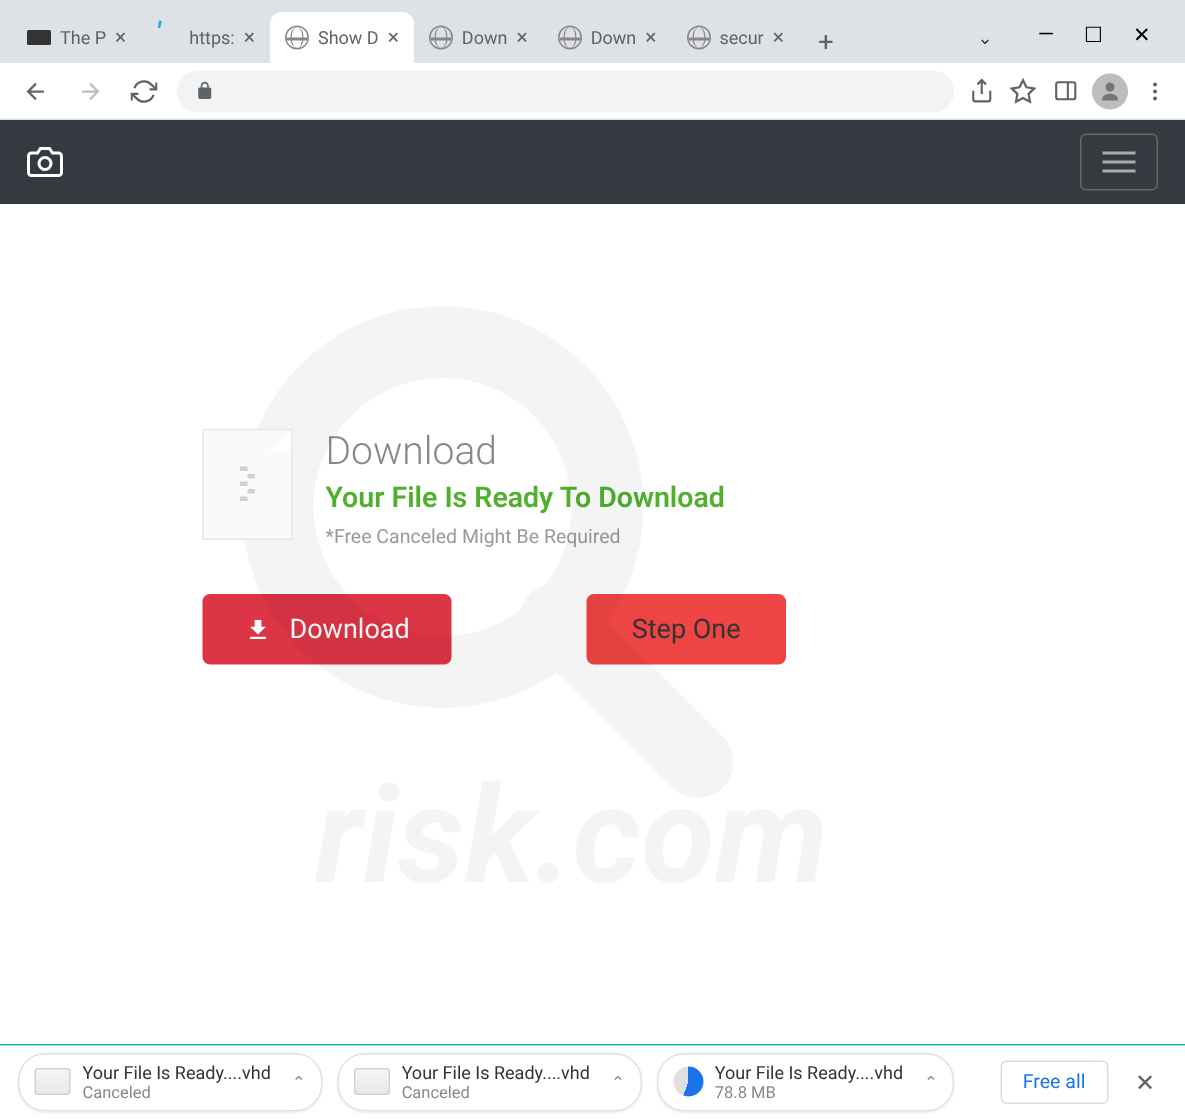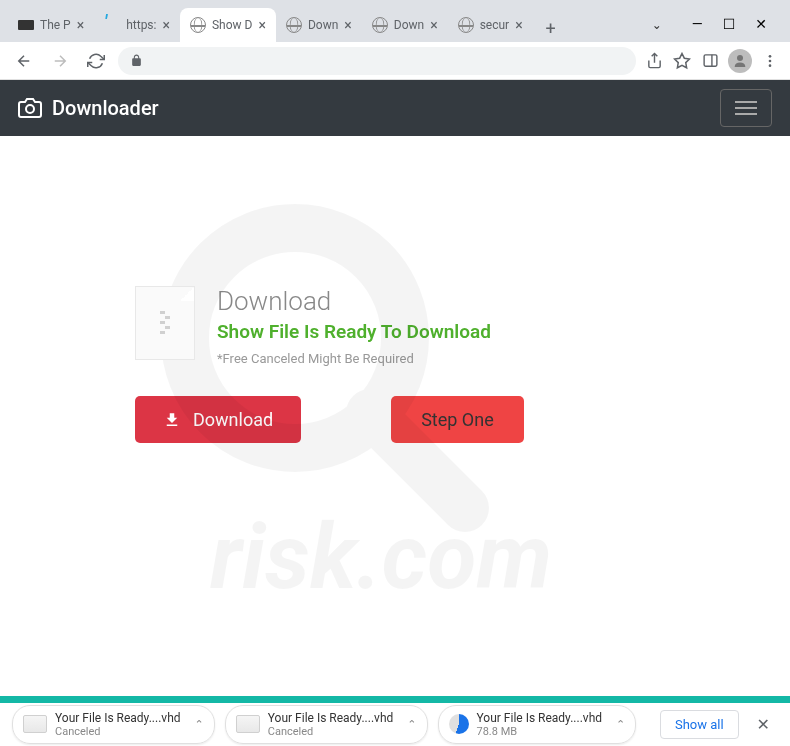--- a/index.html
+++ b/index.html
@@ -47,21 +47,21 @@
     .zip-marks span { display: block; width: 5px; height: 3px; background: #d0d0d0; margin-bottom: 2px; }
     .zip-marks span:nth-child(even) { margin-left: 5px; }
     .card-text h2 { font-size: 26px; font-weight: 300; color: #888; margin-bottom: 4px; }
     .card-text h3 { font-size: 19px; font-weight: 600; color: #4fb02d; margin-bottom: 8px; }
     .card-text p { font-size: 13px; color: #999; }
     .card-actions { display: flex; gap: 90px; align-items: center; }
     .btn-download { background: #dc3545; color: #fff; border: none; padding: 13px 28px; border-radius: 5px; font-size: 18px; display: flex; align-items: center; gap: 12px; cursor: pointer; }
     .btn-step { background: #ef4444; color: #333; border: none; padding: 13px 30px; border-radius: 5px; font-size: 18px; cursor: pointer; }
     
     
-    .downloads-bar { position: absolute; bottom: 0; left: 0; right: 0; height: 50px; background: #fff; border-top: 7px solid #14b8a6; display: flex; align-items: center; padding: 0 12px; gap: 10px; }
+    .downloads-bar { position: absolute; bottom: 0; left: 0; right: 0; height: 50px; background: #fff; border-top: 1px solid #14b8a6; display: flex; align-items: center; padding: 0 12px; gap: 10px; }
     .dl-item { display: flex; align-items: center; gap: 8px; border: 1px solid #e0e0e0; border-radius: 18px; padding: 5px 10px; box-shadow: 0 1px 2px rgba(0,0,0,0.08); }
     .dl-icon { width: 24px; height: 18px; background: linear-gradient(#f5f5f5, #e8e8e8); border: 1px solid #d0d0d0; border-radius: 2px; }
     .dl-icon.spinning { border-radius: 50%; width: 20px; height: 20px; background: conic-gradient(#1a73e8 0deg 200deg, #e0e0e0 200deg 360deg); border: none; }
     .dl-text { display: flex; flex-direction: column; line-height: 1.2; }
     .dl-name { font-size: 12px; color: #333; }
     .dl-status { font-size: 11px; color: #888; }
     .dl-chevron { color: #888; font-size: 11px; margin-left: 6px; }
     .dl-spacer { flex: 1; }
     .show-all { color: #1a73e8; font-size: 13px; border: 1px solid #dadce0; border-radius: 4px; padding: 6px 14px; background: #fff; }
     .dl-close { color: #5f6368; font-size: 16px; padding: 0 8px; }
@@ -169,21 +169,20 @@
       </svg>
   </div>
 </div>
 
 <div class="page-header">
   <div class="brand">
     <svg class="brand-icon" viewBox="0 0 24 24" fill="none" stroke="#fff" stroke-width="2">
         <path d="M23 19a2 2 0 01-2 2H3a2 2 0 01-2-2V8a2 2 0 012-2h4l2-3h6l2 3h4a2 2 0 012 2z"></path>
         <circle cx="12" cy="13" r="4"></circle>
       </svg>
-    <span>Downloader</span>
   </div>
   <div class="hamburger">
     <div class="hamburger-lines">
         <span></span>
         <span></span>
         <span></span>
       </div>
   </div>
 </div>
 
@@ -201,21 +200,21 @@
         <div class="zip-marks">
             <span></span>
             <span></span>
             <span></span>
             <span></span>
             <span></span>
           </div>
       </div>
       <div class="card-text">
         <h2>Download</h2>
-        <h3>Show File Is Ready To Download</h3>
+        <h3>Your File Is Ready To Download</h3>
         <p>*Free Canceled Might Be Required</p>
       </div>
     </div>
     <div class="card-actions">
       <button class="btn-download">
         <svg width="18" height="18" viewBox="0 0 24 24" fill="#fff">
             <path d="M19 9h-4V3H9v6H5l7 7 7-7zM5 18v2h14v-2H5z"></path>
           </svg>
         <span>Download</span>
       </button>
@@ -243,15 +242,15 @@
   </div>
   <div class="dl-item">
     <div class="dl-icon spinning"></div>
     <div class="dl-text">
       <span class="dl-name">Your File Is Ready....vhd</span>
       <span class="dl-status">78.8 MB</span>
     </div>
     <span class="dl-chevron">⌃</span>
   </div>
   <div class="dl-spacer"></div>
-  <button class="show-all">Show all</button>
+  <button class="show-all">Free all</button>
   <span class="dl-close">✕</span>
 </div>
 
 </body></html>

